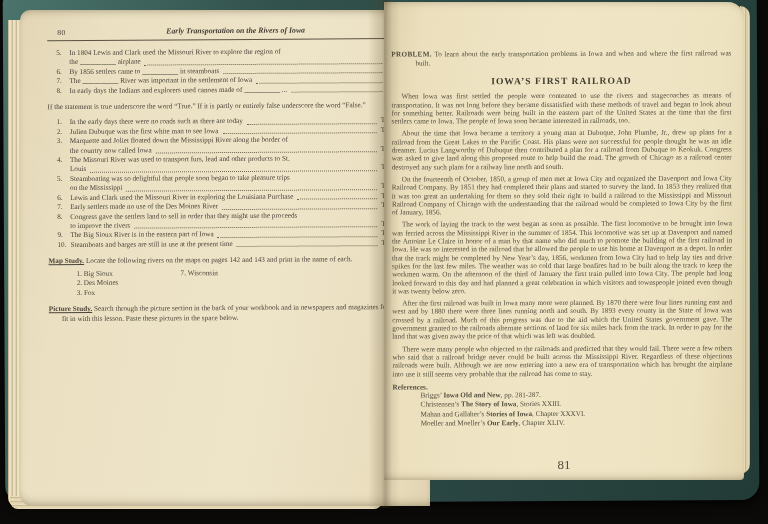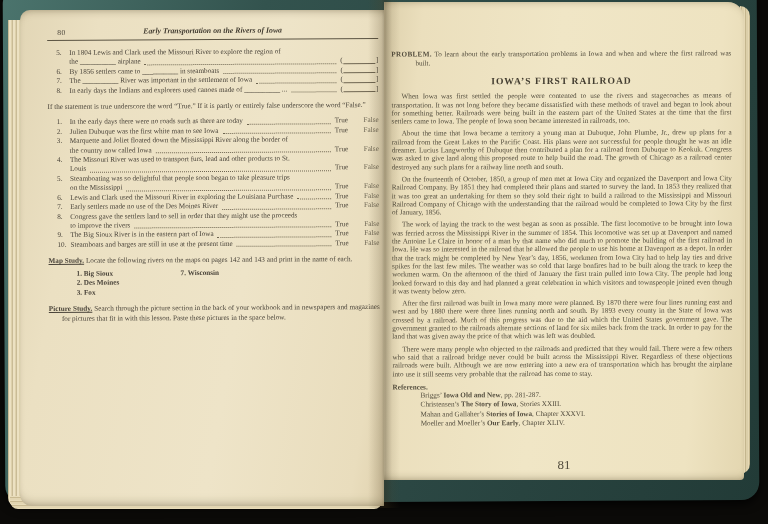--- a/index.html
+++ b/index.html
@@ -15,21 +15,21 @@
               border-radius:0 0 0 8px;}
   .page-stack-bottom{position:absolute;left:10px;top:496px;width:372px;height:13px;
               background:repeating-linear-gradient(180deg,#e8dcba 0 1px,#c9ba92 1px 2px,#e2d5b1 2px 4px);
               border-radius:0 0 8px 8px;}
   .page-stack-right{position:absolute;left:740px;top:6px;width:10px;height:468px;
               background:repeating-linear-gradient(90deg,#e5d8b4 0 1px,#c4b68e 1px 2px,#dccfa9 2px 4px);
               border-radius:0 10px 10px 0;}
   .page{position:absolute;}
   .left-page{left:20px;top:10px;width:364px;height:496px;border-radius:10px 0 0 12px;
              background:linear-gradient(100deg,#e2d6b6 0%,#ebe0c2 18%,#eee4c8 60%,#e9ddbd 92%,#e0d2af 100%);
-             box-shadow:inset 0 6px 10px -7px rgba(70,55,25,0.55), inset 0 -8px 12px -9px rgba(70,55,25,0.6);}
+             box-shadow:inset 0 6px 10px -7px rgba(70,55,25,0.55), inset 0 -8px 12px -9px rgba(70,55,25,0.6);padding-left:46px;}
   .right-page{left:384px;top:2px;width:360px;height:478px;border-radius:0 16px 4px 0;
               background:linear-gradient(95deg,#ddd0ac 0%,#ebdfbd 10%,#f0e6c6 45%,#eee3c1 85%,#e3d6b0 100%);
               box-shadow:inset 0 5px 9px -7px rgba(70,55,25,0.5), inset 0 -7px 10px -8px rgba(70,55,25,0.55);}
   .gutter-shadow{position:absolute;left:368px;top:0;width:32px;height:508px;pointer-events:none;
               background:linear-gradient(90deg,rgba(80,64,34,0) 0%,rgba(80,64,34,0.22) 42%,rgba(55,44,22,0.34) 54%,rgba(80,64,34,0.1) 75%,rgba(80,64,34,0) 100%);}
   
   .lp-content{position:absolute;left:28px;right:5px;top:16px;font-size:7.2px;line-height:9.4px;
               transform:rotate(-0.35deg);}
   .lp-header{position:relative;height:12px;}
   .lp-pagenum{position:absolute;left:10px;top:1px;font-size:7.6px;letter-spacing:0.5px;}
@@ -44,21 +44,21 @@
   .bracket{flex:none;width:38px;display:flex;align-items:baseline;}
   .bracket .bl{flex:1;border-bottom:1px solid #6e6551;margin:0 1px 2px 1px;align-self:flex-end;}
   .tfcol{flex:none;width:44px;display:flex;justify-content:space-between;}
   .tff{color:#6e6755;}
   .cont .itxt{}
   .tf-instructions{margin:7px 0 6px 0;text-align:justify;}
   .tf-section{margin-left:9px;}
   .map-study,.picture-study{margin-top:7px;padding-left:13px;text-indent:-13px;text-align:justify;}
   .bold-label{font-weight:bold;text-decoration:underline;}
   .map-cols{display:flex;margin:3px 0 0 15px;text-indent:0;}
-  .map-col{line-height:9.6px;font-weight:bold;}
+  .map-col{line-height:9.6px;}
   .map-col.c1{width:104px;}
   .map-col.c2{width:128px;}
   
   .rp-content{position:absolute;left:8px;right:12px;top:48px;font-size:7.2px;line-height:8.3px;
               color:#534d3e;transform:rotate(-0.2deg);}
   .problem{padding-left:24px;text-indent:-24px;text-align:justify;line-height:9px;}
   .problem-label{font-weight:bold;letter-spacing:0.3px;}
   .rp-heading{text-align:center;font-weight:bold;font-size:9.6px;letter-spacing:1px;
               color:#433d30;margin:9px 0 7px 0;}
   .body-para{margin:0 0 4px 0;text-indent:10px;text-align:justify;}

